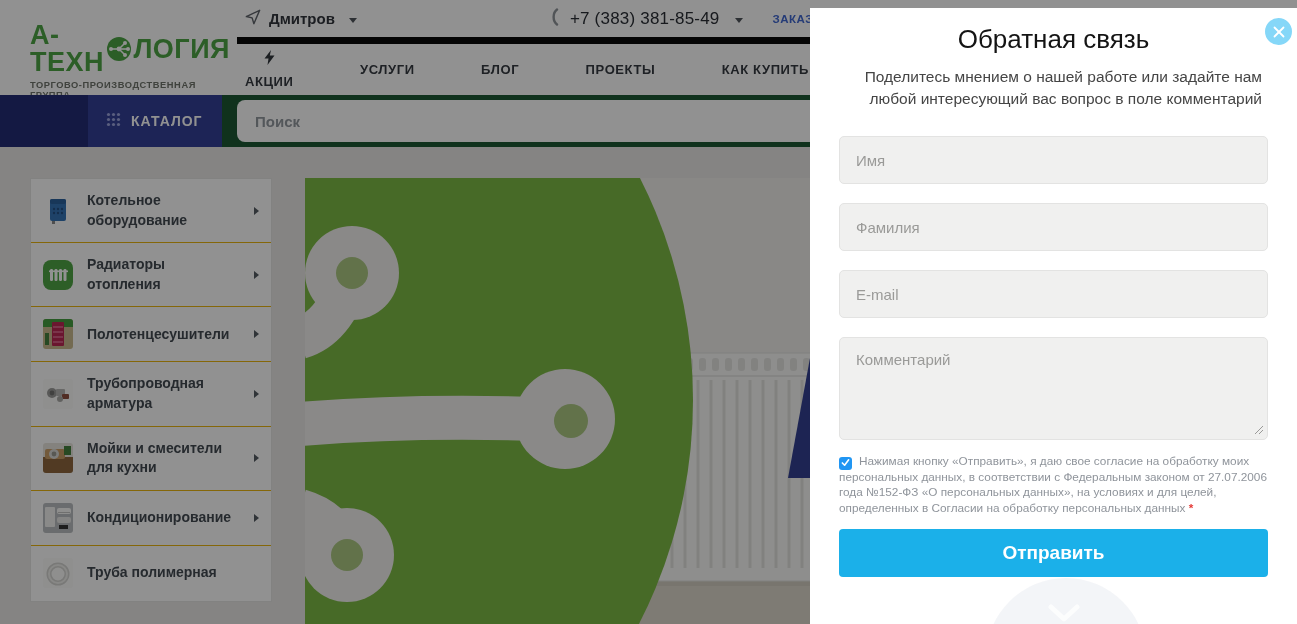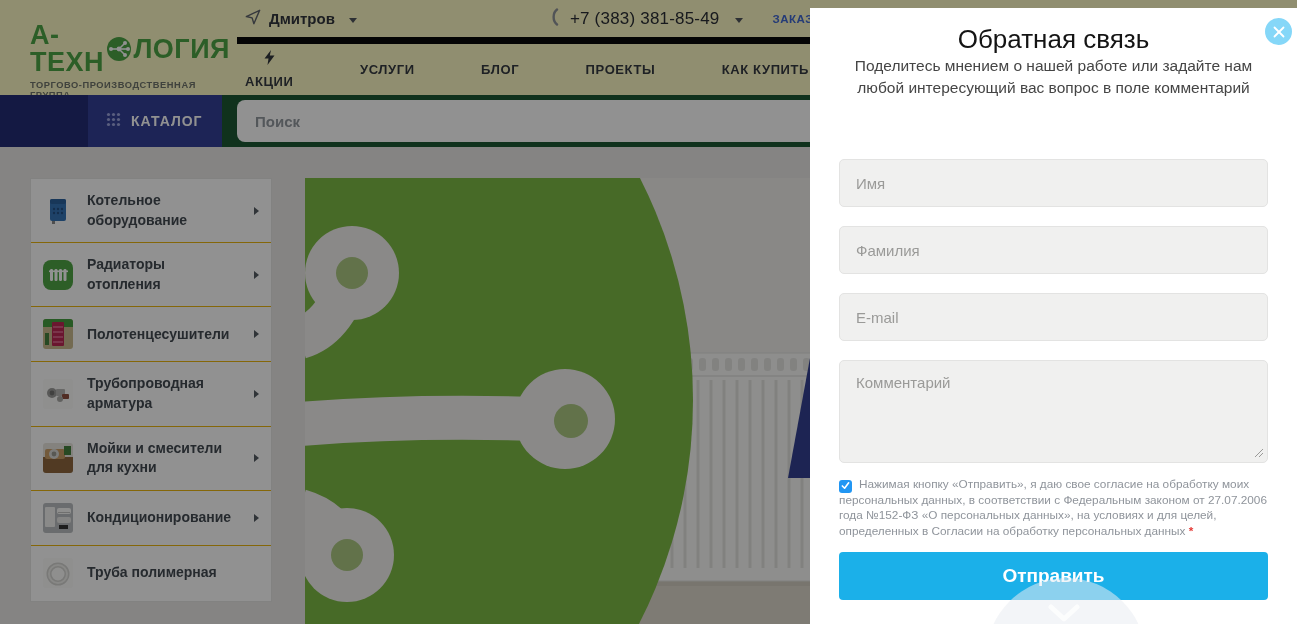--- a/index.html
+++ b/index.html
@@ -1,20 +1,20 @@
 <!DOCTYPE html>
 <html><head>
 <meta charset="utf-8">
 <style>
   * { margin:0; padding:0; box-sizing:border-box; }
   body { font-family:"Liberation Sans", sans-serif; background:#555; }
   .page { position:relative; width:1297px; height:624px; overflow:hidden; background:#e9e8e6; }
 
   
-  .header { position:absolute; top:0; left:0; right:0; height:108px; background:#fef9c3; }
+  .header { position:absolute; top:0; left:0; right:0; height:108px; background:#ffffff; }
   .logo { position:absolute; left:30px; top:22px; width:200px; }
   .logo-line { display:flex; align-items:center; font-size:27px; font-weight:800; color:#47a23f; letter-spacing:.5px; line-height:1; }
   .logo-o { width:26px; height:26px; margin:0 1px; }
   .logo-sub { margin-top:4px; font-size:9.3px; font-weight:700; color:#6a6f66; letter-spacing:.55px; }
 
   .header-right { position:absolute; left:237px; top:0; right:0; height:95px; }
   .hrow1 { height:44px; display:flex; align-items:center; border-bottom:7px solid #000000; padding-left:8px; }
   .loc { display:flex; align-items:center; gap:8px; }
   .loc-txt { font-size:15px; font-weight:700; color:#2b2f36; }
   .caret { width:0; height:0; border-left:4px solid transparent; border-right:4px solid transparent; border-top:5px solid #4a4f57; margin-left:6px; margin-top:3px; }
@@ -42,24 +42,24 @@
   
   .banner { position:absolute; left:305px; top:178px; width:505px; height:446px; }
 
   
   .overlay { position:absolute; inset:0; background:rgba(10,10,12,0.45); z-index:40; }
 
   
   .modal { position:absolute; top:8px; right:0; width:487px; height:624px; background:#ffffff; z-index:50; padding:0 29px; }
   .modal-close { position:absolute; top:10px; left:455px; width:27px; height:27px; border-radius:50%; background:#85d7f8; display:flex; align-items:center; justify-content:center; cursor:pointer; }
   .modal-title { margin-top:16px; text-align:center; font-size:26px; font-weight:500; color:#141414; }
-  .modal-desc { margin-top:0; text-align:center; font-size:15.5px; color:#454545; line-height:1.42; padding:0 6px; }
+  .modal-desc { margin-top:11px; text-align:right; font-size:15.5px; color:#454545; line-height:1.42; padding:0 6px; }
   .field { display:block; width:429px; height:48px; margin-top:19px; background:#f0f0ef; border:1px solid #e3e3e2; border-radius:5px; padding:0 16px; font-family:"Liberation Sans",sans-serif; font-size:15px; color:#333; outline:none; }
   .field::placeholder { color:#9a9a98; }
-  .field-first { margin-top:60px; }
+  .field-first { margin-top:26px; }
   .field-area { height:103px; padding-top:13px; resize:none; position:relative; }
   .area-wrap { position:relative; }
   .resize-grip { position:absolute; right:5px; bottom:6px; pointer-events:none; }
   .consent { margin-top:14px; font-size:11.8px; color:#8f949b; line-height:1.3; }
   .consent-box { display:inline-block; width:13px; height:13px; background:#2196f3; border-radius:3px; vertical-align:-2px; margin-right:7px; text-align:center; line-height:13px; cursor:pointer; }
   .consent-req { color:#e53935; font-weight:700; }
   .submit-btn { position:relative; margin-top:13px; width:429px; height:48px; background:#1bb0e9; border:none; border-radius:4px; color:#fff; font-family:"Liberation Sans",sans-serif; font-size:19px; font-weight:700; cursor:pointer; }
   .decor-circle { position:absolute; left:176px; top:570px; width:160px; height:160px; border-radius:50%; background:rgba(233,237,242,0.55); z-index:60; pointer-events:none; }
   .decor-chevron { position:absolute; left:238px; top:596px; z-index:61; pointer-events:none; }
 </style>

